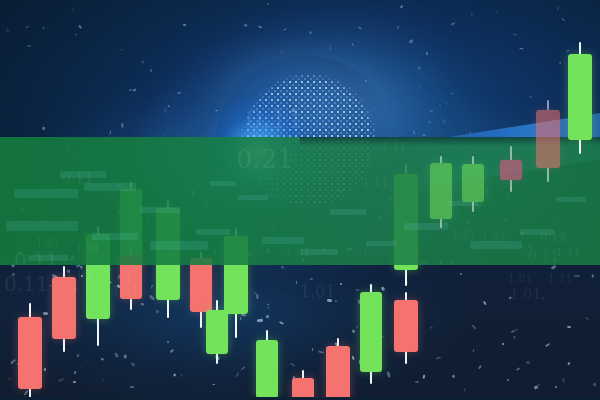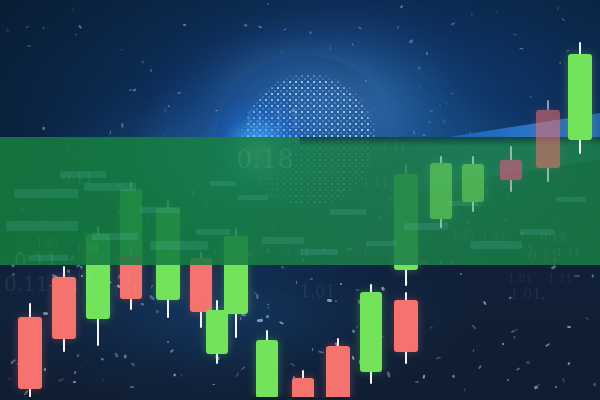--- a/index.html
+++ b/index.html
@@ -511,21 +511,21 @@
         <div class="bar" style="left: 448px; top: 64px; width: 30px; height: 5px; background: rgba(110, 220, 215, 0.3);"></div>
         <div class="bar" style="left: 470px; top: 104px; width: 52px; height: 8px; background: rgba(110, 220, 215, 0.3);"></div>
         <div class="bar" style="left: 520px; top: 92px; width: 34px; height: 6px; background: rgba(110, 220, 215, 0.3);"></div>
         <div class="bar" style="left: 556px; top: 60px; width: 30px; height: 5px; background: rgba(110, 220, 215, 0.3);"></div>
         <div class="bar" style="left: 60px; top: 34px; width: 46px; height: 7px; background: rgba(110, 220, 215, 0.3);"></div>
         <div class="bar" style="left: 210px; top: 44px; width: 26px; height: 5px; background: rgba(110, 220, 215, 0.3);"></div>
         <div class="bar" style="left: 300px; top: 112px; width: 38px; height: 6px; background: rgba(110, 220, 215, 0.3);"></div>
         <div class="bar" style="left: 366px; top: 104px; width: 30px; height: 5px; background: rgba(110, 220, 215, 0.3);"></div>
       </div>
     <div id="band-numbers">
-        <span class="num" style="font-size: 26px; opacity: 0.34; left: 236px; top: 7px;">0.18</span>
+        <span class="num" style="font-size: 26px; opacity: 0.34; left: 236px; top: 7px;">0.21</span>
         <span class="num" style="font-size: 11px; opacity: 0.3; left: 382px; top: 3px;">1.11</span>
         <span class="num" style="font-size: 12px; opacity: 0.26; left: 362px; top: 39px;">1.11</span>
         <span class="num" style="font-size: 14px; opacity: 0.28; left: 62px; top: 33px;">0.11</span>
         <span class="num" style="font-size: 11px; opacity: 0.26; left: 36px; top: 99px;">1.01</span>
         <span class="num" style="font-size: 11px; opacity: 0.26; left: 76px; top: 105px;">1.01</span>
         <span class="num" style="font-size: 20px; opacity: 0.3; left: 14px; top: 111px;">0.11</span>
         <span class="num" style="font-size: 22px; opacity: 0.28; left: 186px; top: 125px;">0.4</span>
         <span class="num" style="font-size: 11px; opacity: 0.26; left: 452px; top: 91px;">1.01</span>
         <span class="num" style="font-size: 18px; opacity: 0.28; left: 418px; top: 121px;">0.11</span>
         <span class="num" style="font-size: 12px; opacity: 0.26; left: 540px; top: 93px;">0.14</span>

